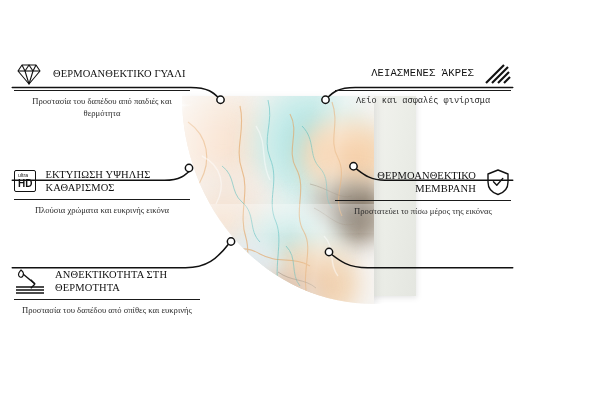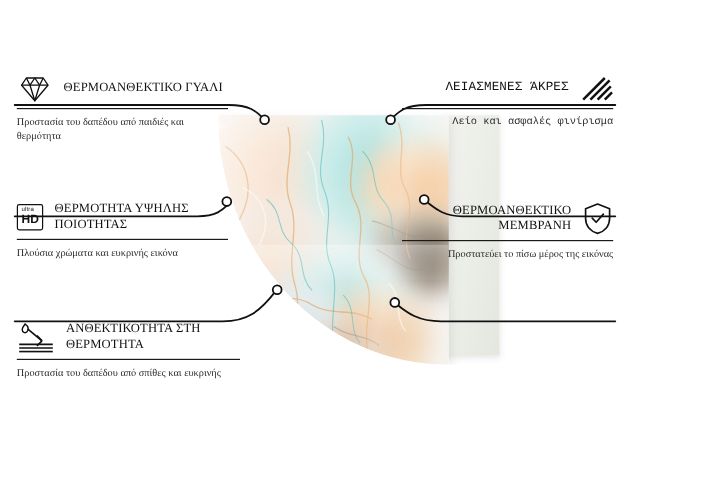--- a/index.html
+++ b/index.html
@@ -96,24 +96,24 @@
     font-size: 10.5px; letter-spacing: .012em; line-height: 1.28;
     color:#111; font-weight:400;
   }
   .f-rule { height:1px; background:#1a1a1a; margin:4px 0 5px; }
   .f-desc {
     font-size: 8.6px; line-height: 1.38; color:#2b2b2b;
   }
 
   .left  .f-head { justify-content:flex-start; }
   .left  .f-title{ text-align:left; }
-  .left  .f-desc { text-align:left; }
+  .left  .f-desc { text-align:center; }
   .right .f-head { justify-content:flex-end; flex-direction:row; }
   .right .f-title{ text-align:right; }
-  .right .f-desc { text-align:right; }
+  .right .f-desc { text-align:center; }
 
   .ic { flex:0 0 auto; display:block; }
 
   
   #feat-1 { left:14px;  top:62px;  width:176px; }
   #feat-2 { left:14px;  top:168px; width:176px; }
   #feat-3 { left:14px;  top:268px; width:186px; }
   
   #feat-4 { right:14px; top:62px;  width:176px;font-family:Liberation Mono, monospace; }
   #feat-5 { right:14px; top:168px; width:176px; }
@@ -222,21 +222,21 @@
     <div class="f-rule"></div>
     <div class="f-desc">Προστασία του δαπέδου από παιδιές και θερμότητα</div>
   </div>
 
   <div class="feature left" id="feat-2">
     <div class="f-head">
       <div class="hd-box ic">
         <span class="u">ultra</span>
         <span class="h">HD</span>
       </div>
-      <div class="f-title">ΘΕΡΜΟΤΗΤΑ ΥΨΗΛΗΣ ΠΟΙΟΤΗΤΑΣ</div>
+      <div class="f-title">ΕΚΤΥΠΩΣΗ ΥΨΗΛΗΣ ΚΑΘΑΡΙΣΜΟΣ</div>
     </div>
     <div class="f-rule"></div>
     <div class="f-desc">Πλούσια χρώματα και ευκρινής εικόνα</div>
   </div>
 
   <div class="feature left" id="feat-3">
     <div class="f-head">
       <svg class="ic" width="32" height="26" viewBox="0 0 32 26">
         <path d="M7 2 C10 4,10 7,8.5 8.5 C7 10,4.5 9,4.5 6.5 C4.5 4.5,6 3.5,7 2 Z" fill="none" stroke="#111" stroke-width="1.2"></path>
         <path d="M9 6 L21 16" fill="none" stroke="#111" stroke-width="1.4"></path>

